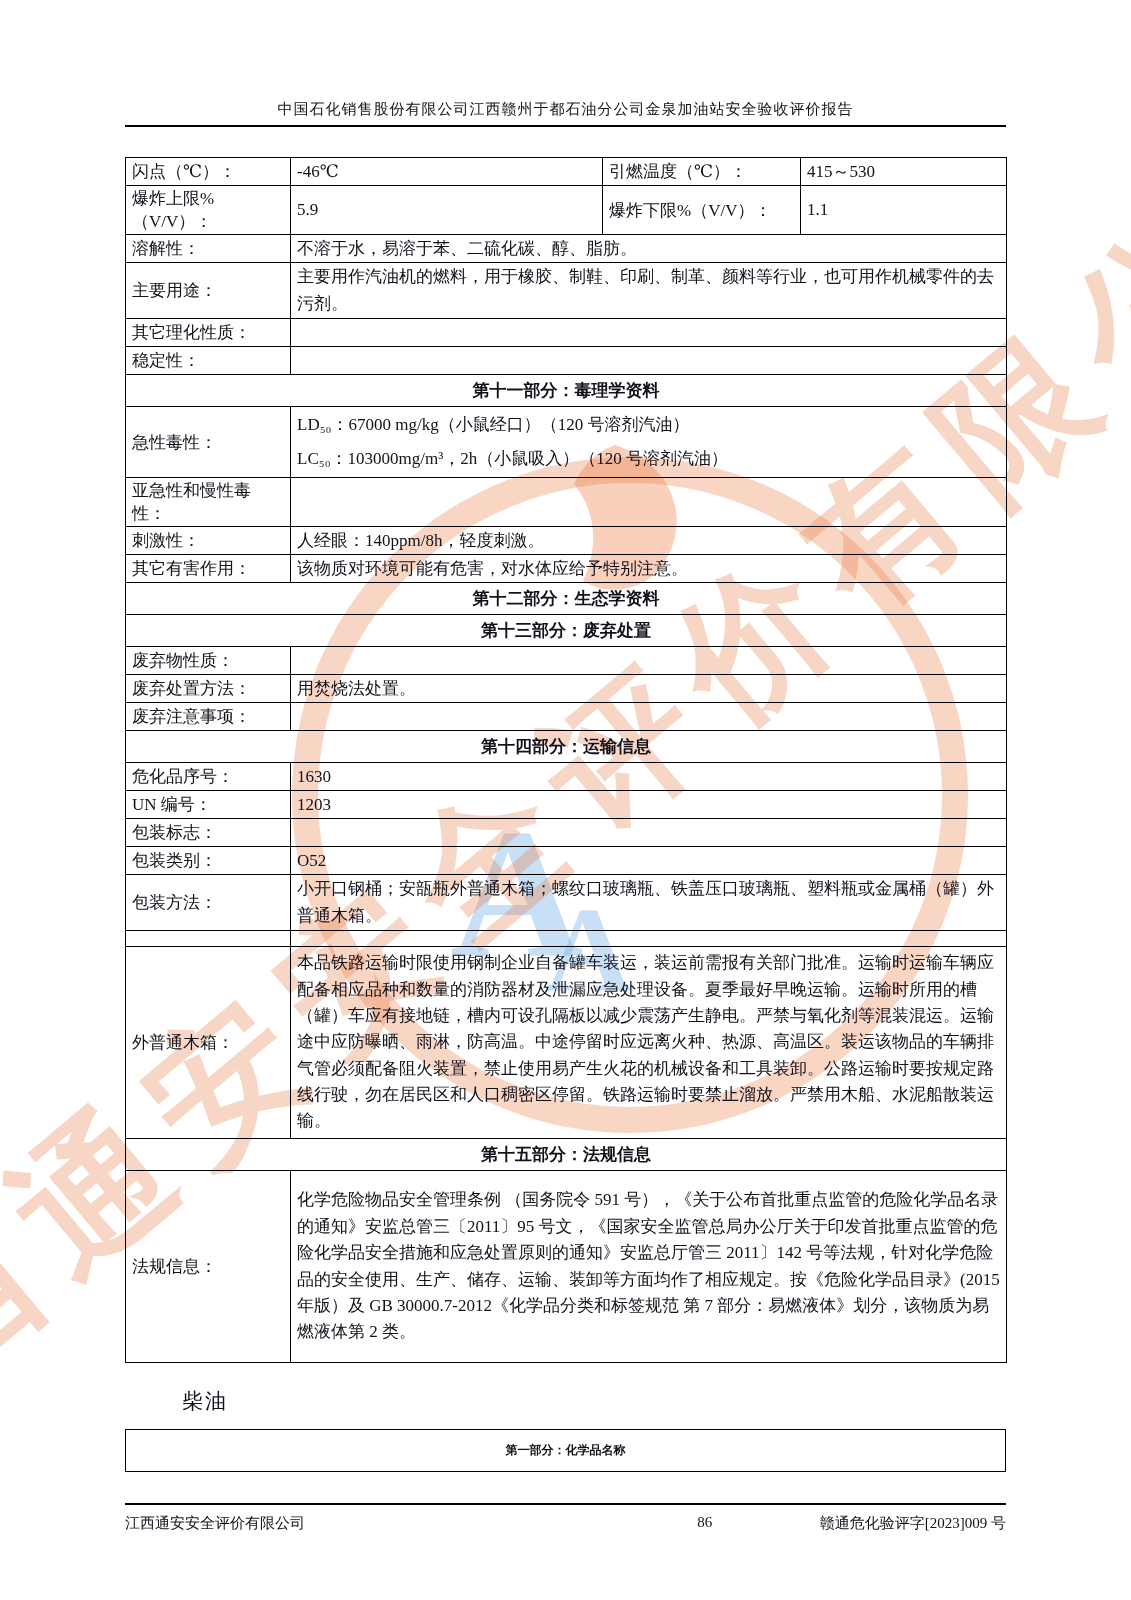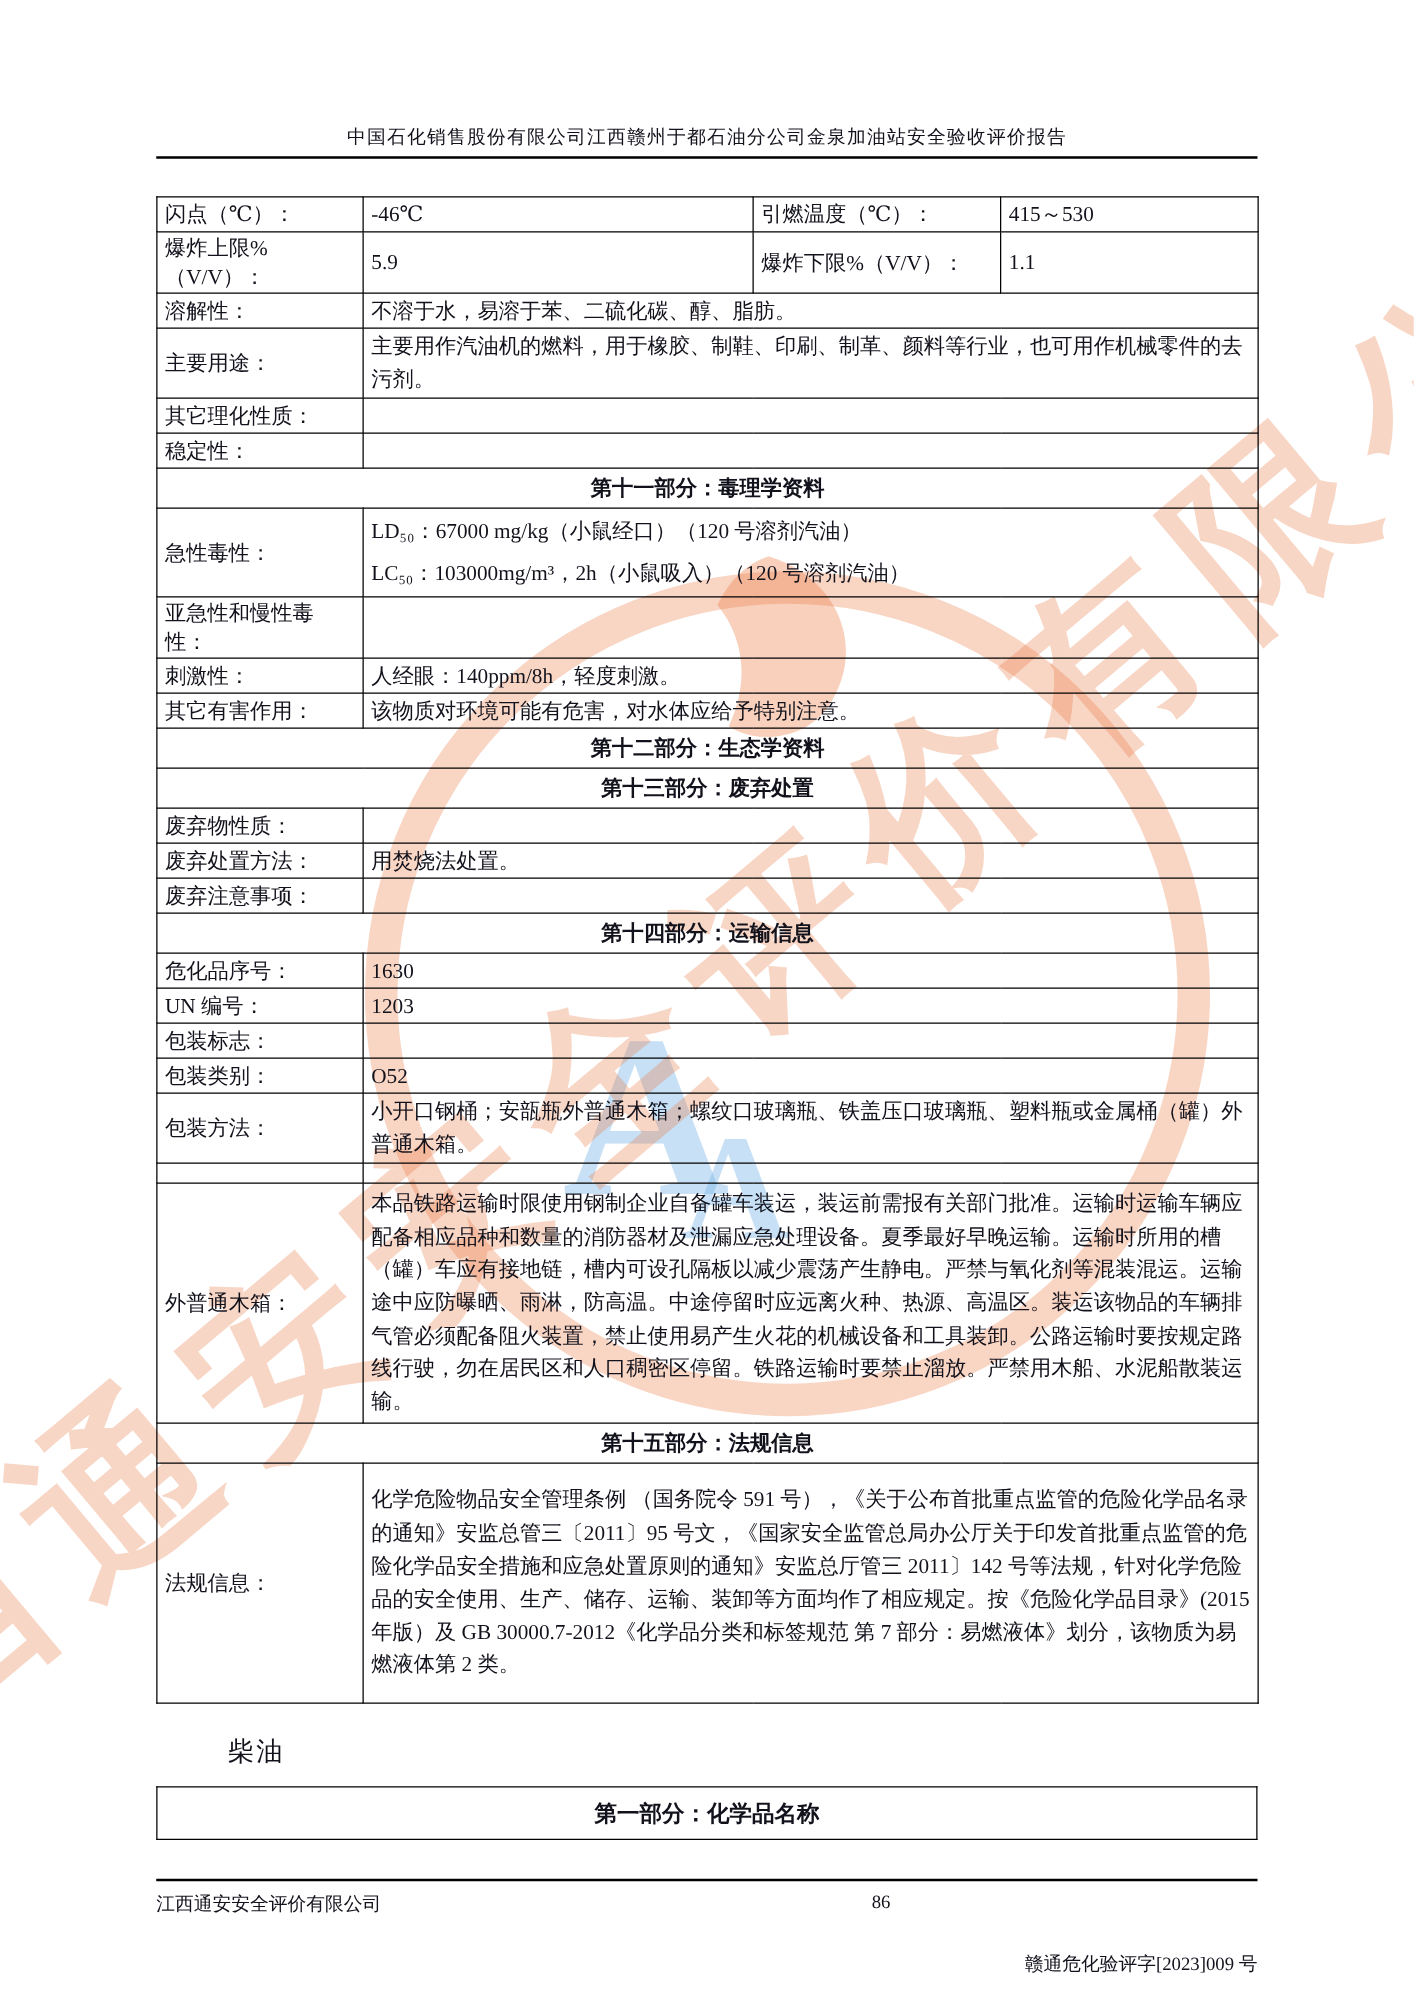--- a/index.html
+++ b/index.html
@@ -54,33 +54,33 @@
     margin:24px 0 14px 182px;
     font-size:21px; letter-spacing:2px;
   }
   table.t2 {
     position:relative; z-index:1;
     margin:0 125px; width:881px;
     border-collapse:collapse;
   }
   table.t2 td {
     border:1.5px solid #000; height:42px;
-    text-align:center; font-weight:bold; font-size:18px;
+    text-align:center; font-weight:bold; font-size:12px;
   }
 
   .doc-footer {
     position:absolute; z-index:1;
     left:125px; right:125px; top:1503px;
     border-top:2.5px solid #000;
     padding-top:9px;
     display:flex; font-size:15px;
   }
   .f-left  { flex:1; text-align:left; }
   .f-page  { flex:1; text-align:right; }
-  .f-right { flex:1; text-align:right;margin-top:48px; }
+  .f-right { flex:1; text-align:right; }
 </style>
 </head>
 <body>
 
 <div class="page">
 
   <div class="watermark">
     <svg class="wm-svg" width="1131" height="1600" viewBox="0 0 1131 1600">
       <circle cx="630" cy="795" r="325" fill="none" stroke="#ec7d46" stroke-opacity="0.32" stroke-width="26"></circle>
       <path d="M615 445 C 672 463 694 520 662 566 C 645 590 608 597 583 581 C 600 545 595 510 574 484 C 585 462 598 451 615 445 Z" fill="#ec7d46" fill-opacity="0.36"></path>

